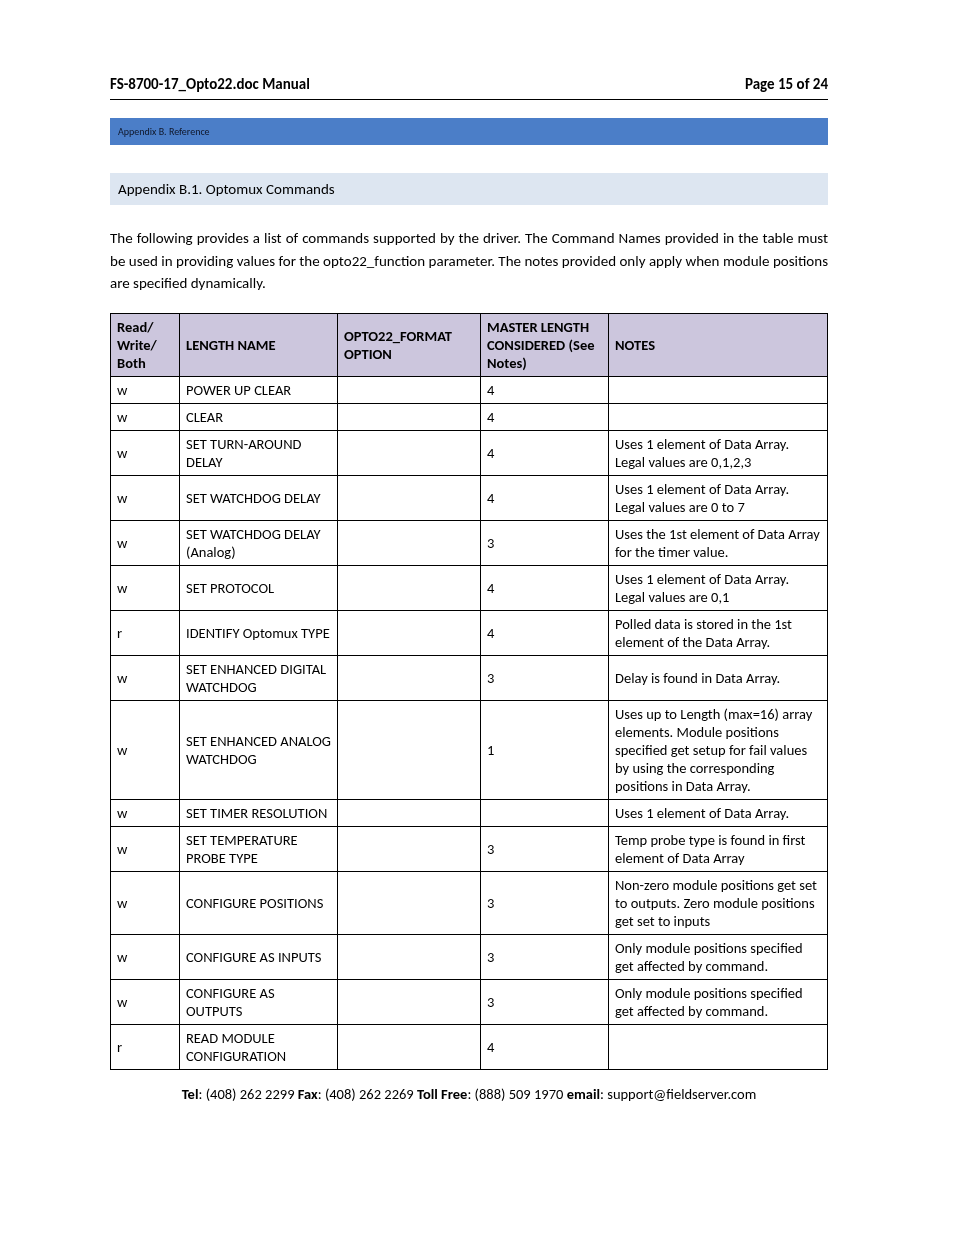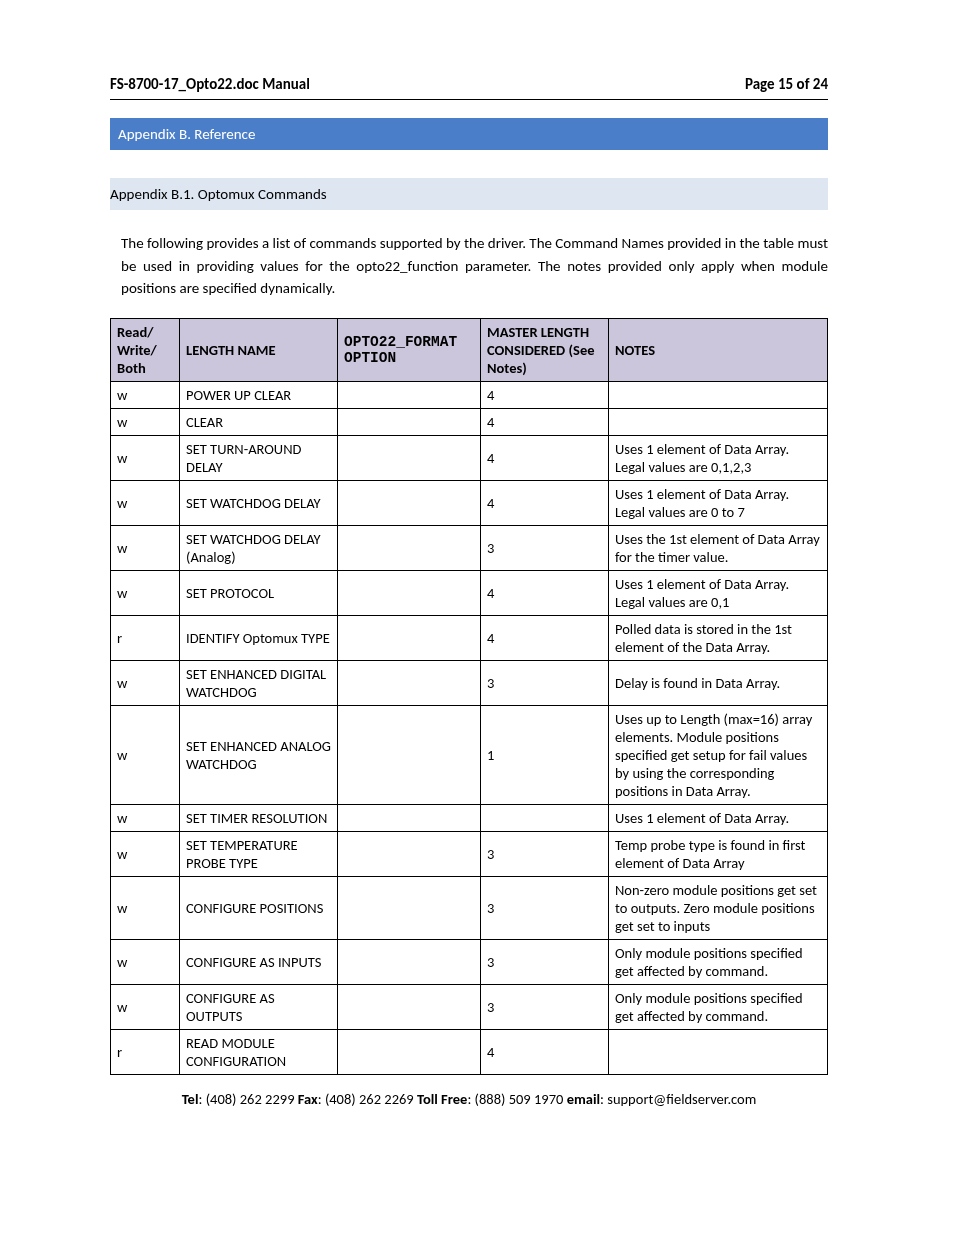--- a/index.html
+++ b/index.html
@@ -22,58 +22,57 @@
       font-size: 15px;
       padding-bottom: 6px;
     }
     .header-rule {
       border: none;
       border-top: 1px solid #000;
       margin: 0 0 18px 0;
     }
     .section-bar-dark {
       background: #4b7ec8;
-      color: #ffffff;
+      color: #0f172a;
       padding: 7px 8px;
-      font-size: 15px;
+      font-size: 10px;
       margin-bottom: 28px;
     }
     .section-bar-light {
       background: #dde6f1;
       color: #000;
-      padding: 7px 0;
+      padding: 7px 8px;
       font-size: 15px;
       margin-bottom: 22px;
     }
     .body-text {
       text-align: justify;
       line-height: 1.5;
       margin-bottom: 18px;
-      margin-left: 11px;
     }
     table.cmd-table {
       width: 100%;
       border-collapse: collapse;
       font-size: 14.5px;
       padding-left: 44px;
     }
     table.cmd-table th,
     table.cmd-table td {
       border: 1px solid #000;
       padding: 4px 6px;
       text-align: left;
       vertical-align: middle;
     }
     table.cmd-table th {
       background: #ccc6dd;
       font-weight: bold;
     }
     .col-rwb { width: 56px; }
     .col-name { width: 145px; }
-    .col-fmt { width: 130px; font-family: Liberation Mono, monospace; }
+    .col-fmt { width: 130px; }
     .col-len { width: 115px; }
     .footer {
       text-align: center;
       font-size: 14.5px;
       line-height: 1.4;
       margin-top: 14px;
     }
     .footer .b { font-weight: bold; }
   </style>
 </head>

